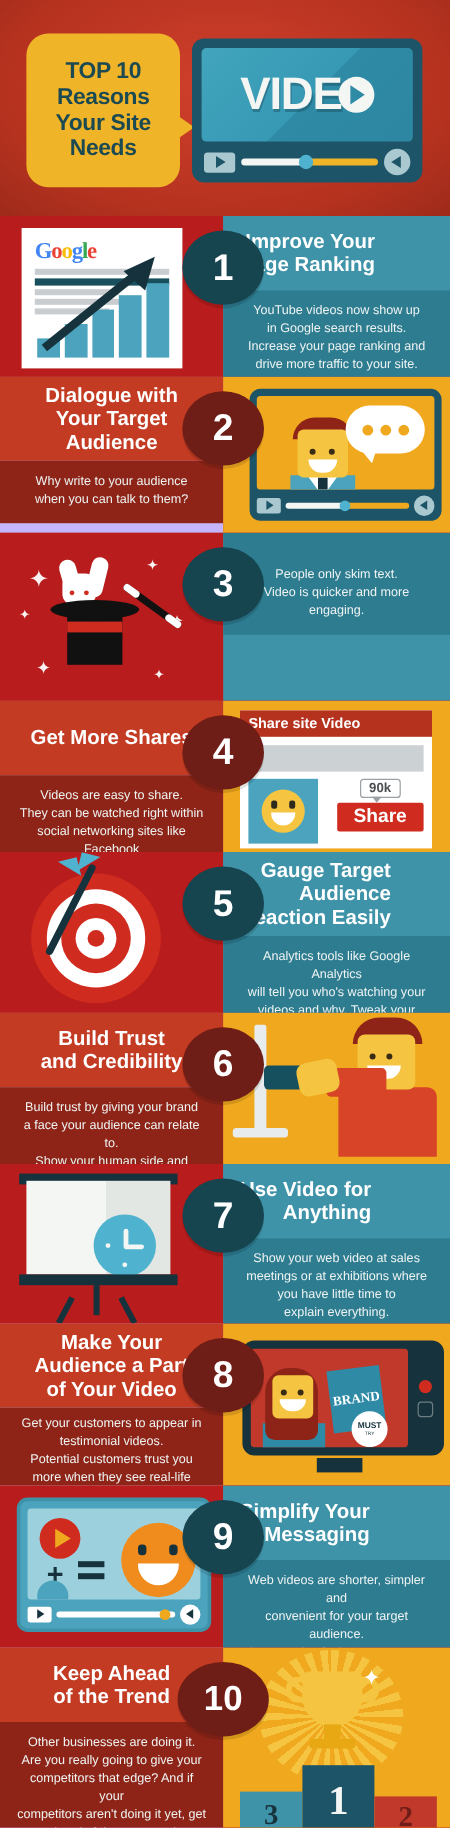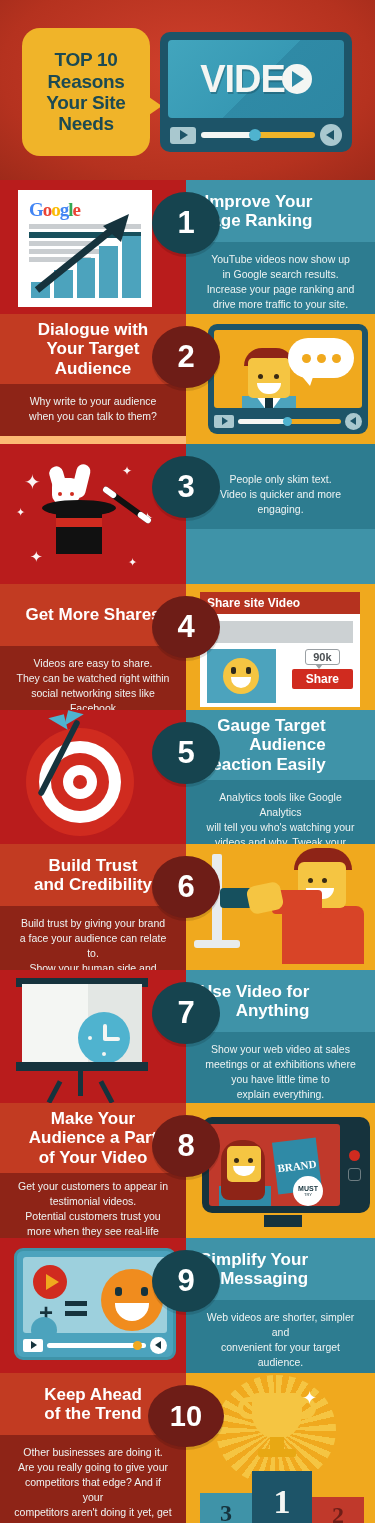--- a/index.html
+++ b/index.html
@@ -80,21 +80,21 @@
   .section { position:relative; width:375px; display:flex; overflow:hidden; }
   .sec-left  { width:186px; position:relative; overflow:hidden; }
   .sec-right { width:189px; position:relative; overflow:hidden; }
 
   
   .odd .art  { background:#b91c1c; }
   .odd .txt  { background:#3f93a8; }
   .odd .txt .title-band { background:#3f93a8; }
   .odd .txt .body-band  { background:#2d7c90; }
   
-  .even .txt { background:#fdba74; }
+  .even .txt { background:#c4b5fd; }
   .even .txt .title-band{ background:#c23b22; }
   .even .txt .body-band { background:#8e2417; }
   .even .art { background:#f0a91e; }
 
   .title-band {
     display:flex; align-items:center; min-height:62px;
     padding:6px 14px;
   }
   .odd .title-band { padding-right:16px; }
   .even .title-band{ justify-content:center; }
@@ -176,21 +176,21 @@
   .shhdr{height:22px;background:#b5321f;color:#fff;font-weight:bold;font-size:12px;display:flex;align-items:center;padding-left:7px;}
   .shgray{margin:7px 7px 0 7px;height:22px;background:#ccd1d3;}
   .shrow{display:flex;margin:6px 7px 0 7px;gap:16px;}
   .shthumb{width:74px;height:54px;background:#4ca3bd;display:flex;align-items:center;justify-content:center;}
   .emoji{width:36px;height:36px;border-radius:50%;background:#f5c542;position:relative;}
   .emoji .e{position:absolute;width:5px;height:7px;background:#2e2a1c;border-radius:2px;top:9px;}
   .emoji .m{position:absolute;left:8px;top:19px;width:20px;height:11px;background:#fff;border-radius:0 0 11px 11px;}
   .shright{flex:1;display:flex;flex-direction:column;align-items:center;gap:4px;}
   .badge90{border:1.5px solid #9aa0a4;border-radius:3px;padding:1px 7px;font-size:11px;font-weight:bold;color:#4a4f52;position:relative;}
   .badge90::after{content:'';position:absolute;left:9px;bottom:-5px;width:0;height:0;border-left:4px solid transparent;border-right:4px solid transparent;border-top:5px solid #9aa0a4;}
-  .sharebtn{background:#d02b1f;color:#fff;font-weight:bold;font-size:12px;padding:3px 14px;border-radius:2px;}
+  .sharebtn{background:#d02b1f;color:#fff;font-weight:bold;font-size:16px;padding:3px 14px;border-radius:2px;}
 
   
   .target{position:absolute;left:26px;top:18px;width:108px;height:108px;border-radius:50%;background:#d02b1f;display:flex;align-items:center;justify-content:center;}
   .r2{width:82px;height:82px;border-radius:50%;background:#fff;display:flex;align-items:center;justify-content:center;}
   .r3{width:58px;height:58px;border-radius:50%;background:#d02b1f;display:flex;align-items:center;justify-content:center;}
   .r4{width:34px;height:34px;border-radius:50%;background:#fff;display:flex;align-items:center;justify-content:center;}
   .r5{width:14px;height:14px;border-radius:50%;background:#d02b1f;}
   .arrow5{position:absolute;left:56px;top:6px;width:6px;height:84px;background:#16333d;transform:rotate(27deg);border-radius:3px;}
   .fletch{position:absolute;left:66px;top:2px;width:0;height:0;border-left:16px solid #4fb3cf;border-bottom:16px solid transparent;transform:rotate(14deg);}
   .fletch2{position:absolute;left:50px;top:6px;width:0;height:0;border-right:16px solid #4fb3cf;border-bottom:16px solid transparent;transform:rotate(-14deg);}

